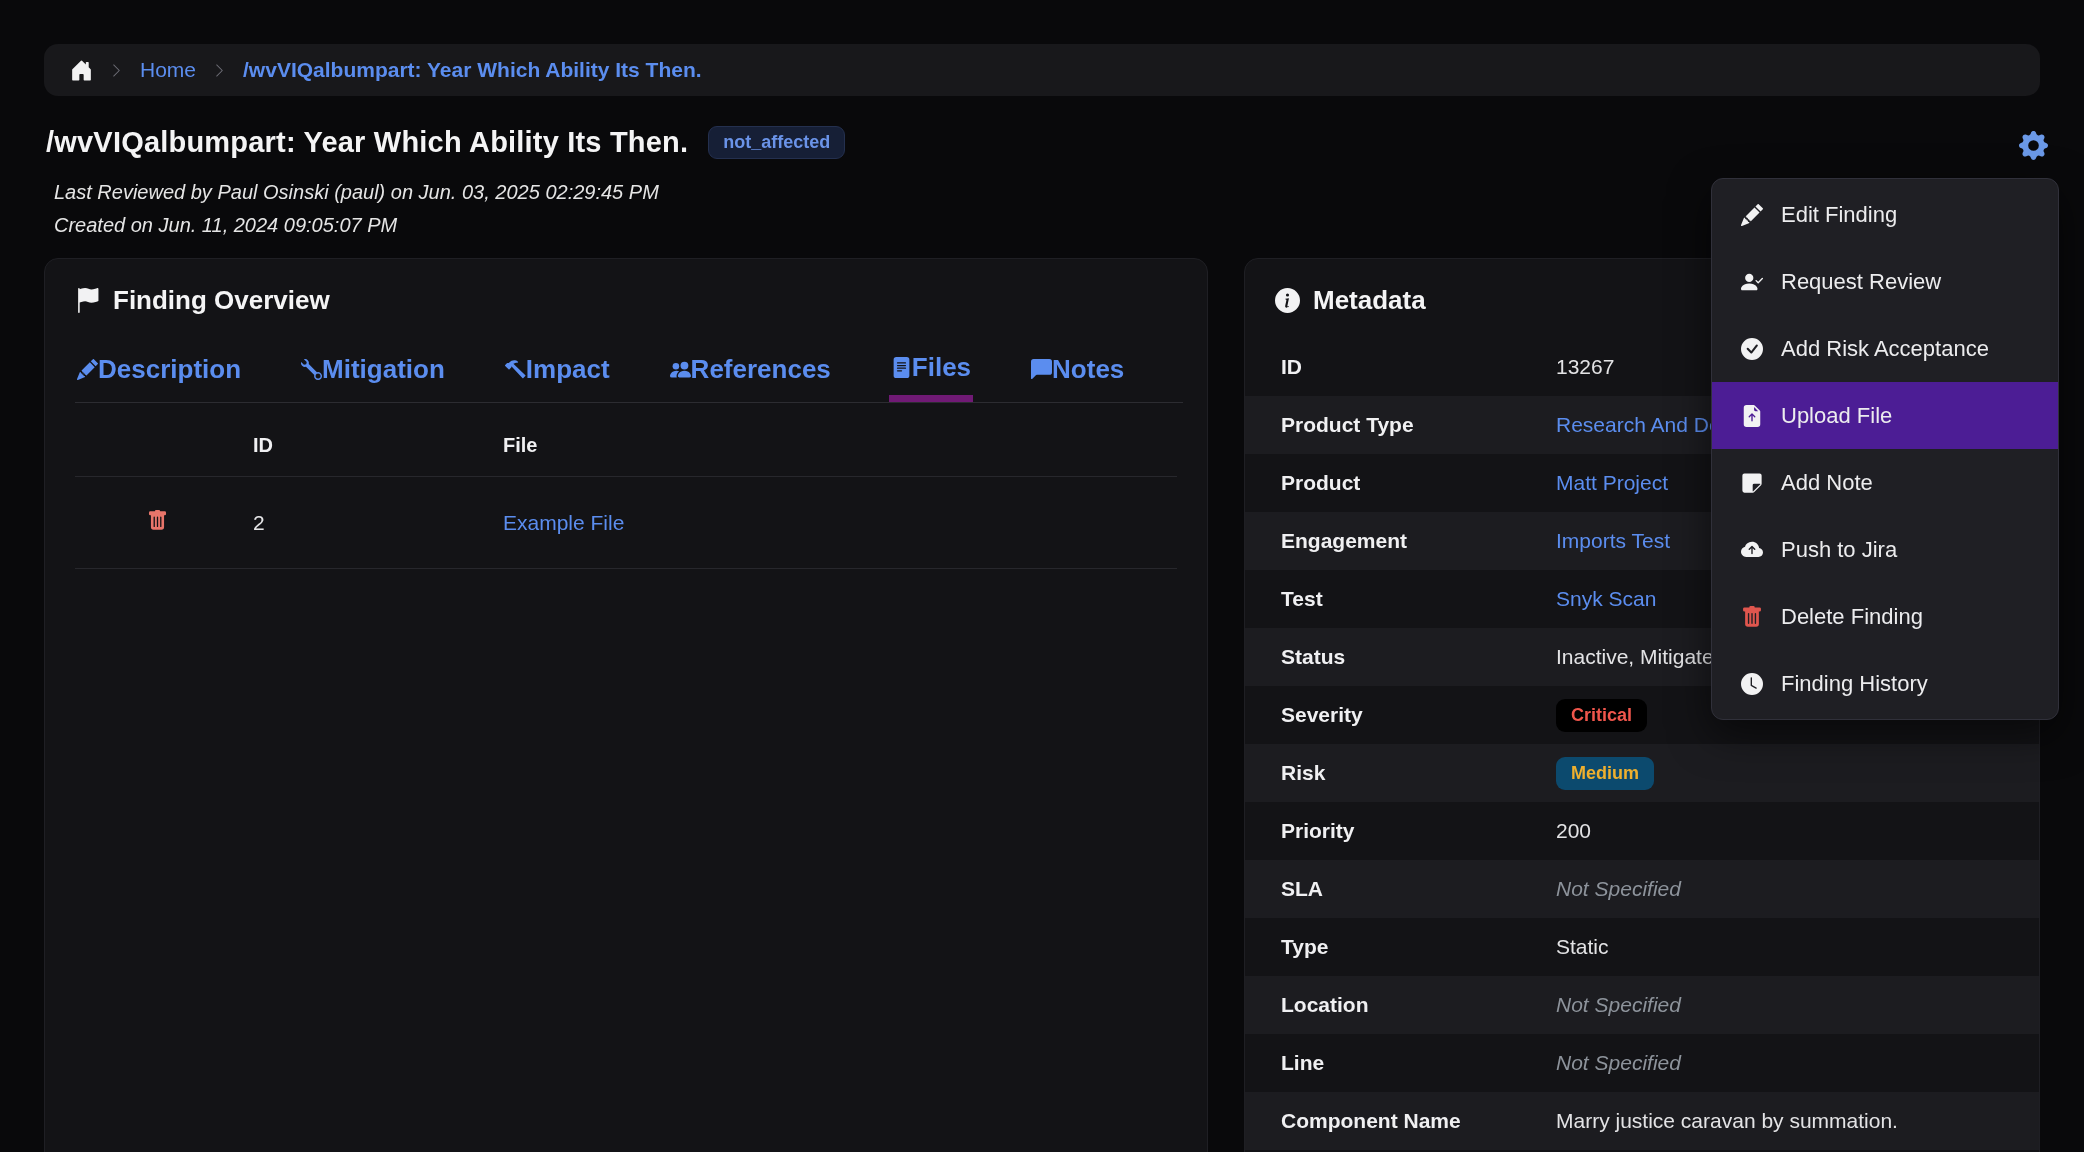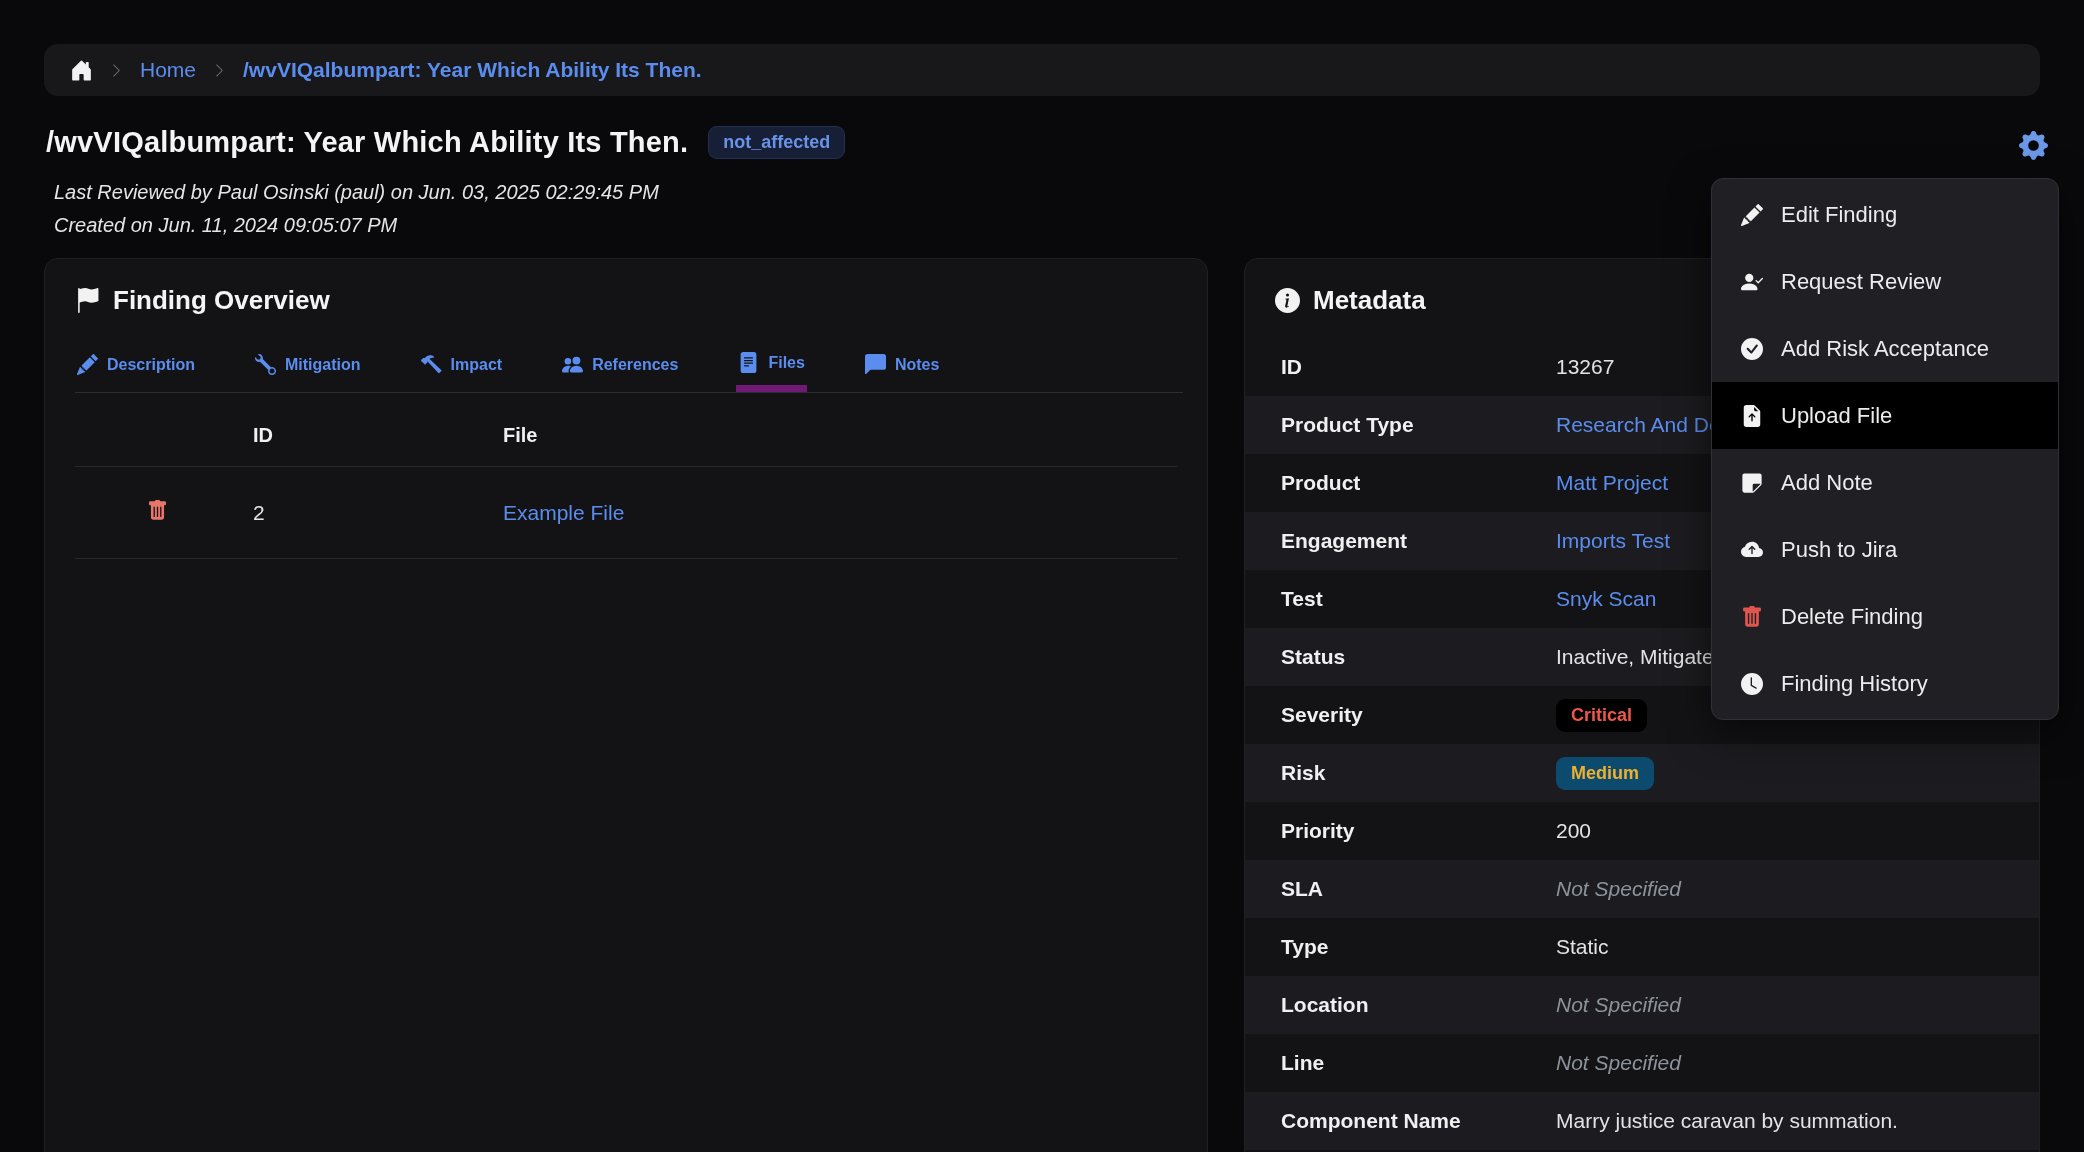--- a/index.html
+++ b/index.html
@@ -35,21 +35,21 @@
   .card-overview{left:44px;top:258px;width:1164px;height:1048px;}
   .card-meta{left:1244px;top:258px;width:796px;height:1010px;}
   .card-header{display:flex;align-items:center;gap:13px;padding:26px 30px 0 30px;}
   .card-header .ico{display:inline-flex;color:#f2f2f3;}
   .card-header .ico svg{width:25px;height:25px;}
   .card-title{font-size:26px;font-weight:600;color:#f4f4f5;}
 
   
   .tabs{margin:24px 24px 0 30px;display:flex;gap:56px;border-bottom:1px solid #2c2c31;
         overflow:hidden;white-space:nowrap;}
-  .tab{display:inline-flex;align-items:center;gap:9px;color:#5b8def;font-size:16px;font-weight:600;
+  .tab{display:inline-flex;align-items:center;color:#5b8def;font-size:26px;font-weight:600;
        padding:12px 2px 16px 2px;margin-bottom:-1px;cursor:pointer;flex:0 0 auto;}
   .tab .ico{display:inline-flex;}
   .tab .ico svg{width:21px;height:21px;}
   .tab.active{border-bottom:8px solid #701a75;padding-bottom:12px;}
 
   
   .ftable{margin:12px 30px 0 30px;}
   .ft-head,.ft-row{display:grid;grid-template-columns:140px 250px 1fr;align-items:center;}
   .ft-head{height:62px;border-bottom:1px solid #27272c;}
   .ft-head .hcell{font-size:20px;font-weight:700;color:#f0f0f2;padding-left:38px;}
@@ -70,21 +70,21 @@
   .m-value.muted{color:#8d939b;font-style:italic;}
   .pill{display:inline-block;font-size:18px;font-weight:700;padding:6px 15px;border-radius:9px;}
   .pill.critical{color:#f0564c;background:#000000;}
   .pill.medium{color:#efb02e;background:#0c4a6e;}
 
   
   .menu{position:absolute;left:1711px;top:178px;width:348px;background:#1f1f24;border:1px solid #30303a;
         border-radius:12px;box-shadow:0 14px 40px rgba(0,0,0,.55);padding:2px 0;z-index:50;list-style:none;margin:0;}
   .menu-item{display:flex;align-items:center;height:67px;padding-left:28px;gap:17px;cursor:pointer;
              font-size:22px;color:#ececee;}
-  .menu-item.hl{background:#000000;}
+  .menu-item.hl{background:#4c1d95;}
   .menu-item .ico{display:inline-flex;width:24px;justify-content:center;color:#f2f2f3;}
   .menu-item .ico svg{width:22px;height:22px;}
   .menu-item.danger .ico{color:#e0564e;}
 </style>
 </head>
 <body>
 
 <div class="page">
 
   <nav class="crumb-bar">

